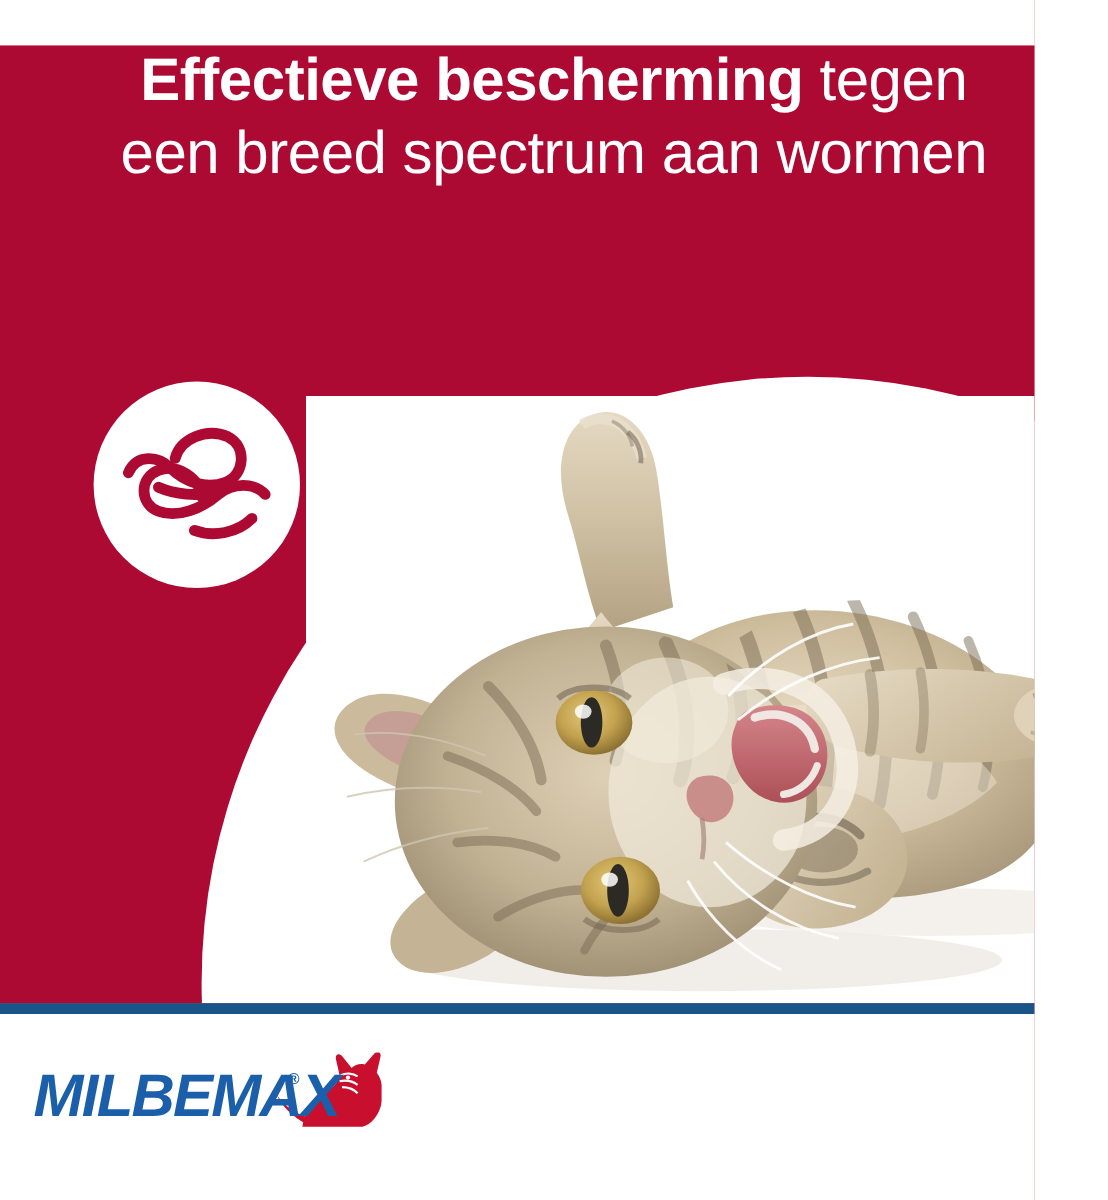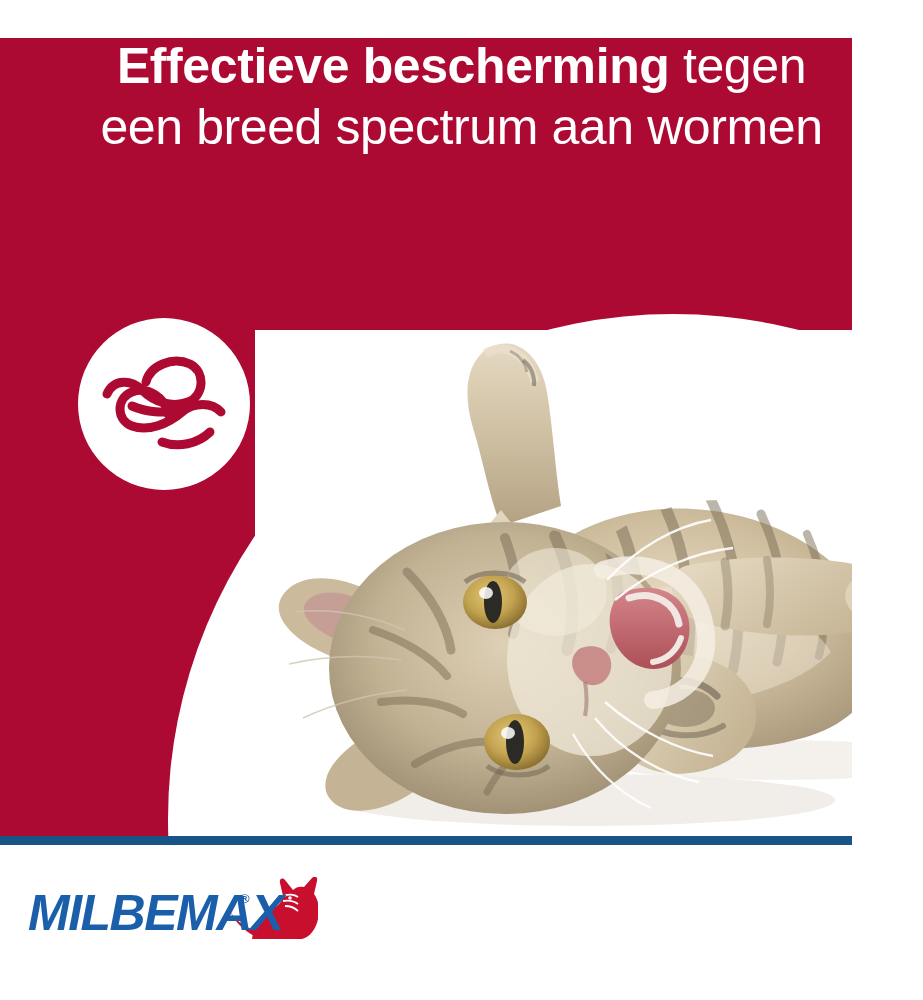--- a/index.html
+++ b/index.html
@@ -13,20 +13,21 @@
     font-family: "Liberation Sans", sans-serif;
     overflow: hidden;
   }
 
   #banner {
     position: relative;
     width: 852px;
     height: 1000px;
     background: #ef4444;
     overflow: hidden;
+    padding-left: 10px;
   }
 
   
   .top-strip {
     position: absolute;
     left: 0; top: 0;
     width: 923px;
     height: 38px;
     background: #ffffff;
   }

